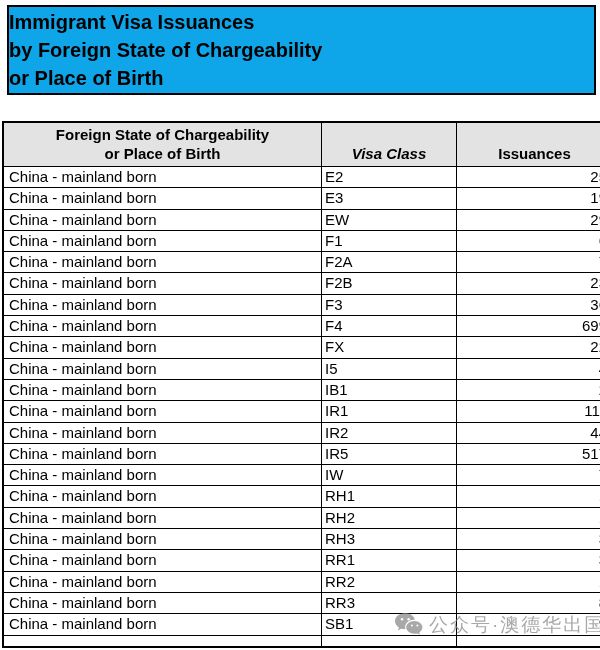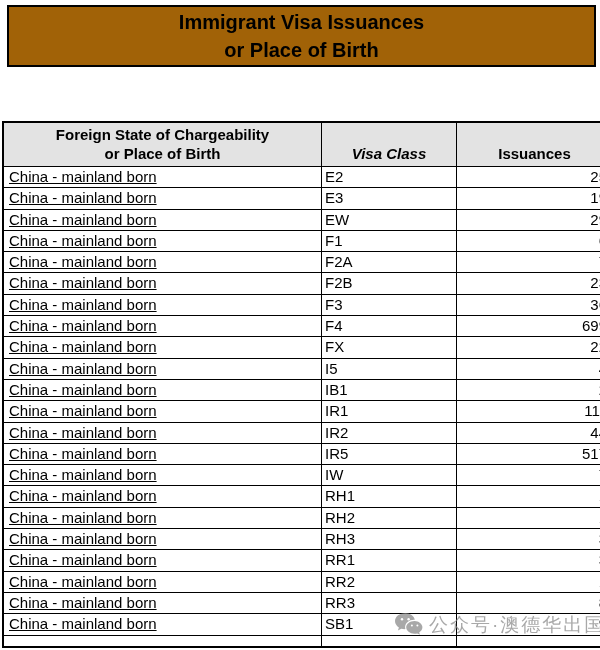--- a/index.html
+++ b/index.html
@@ -16,22 +16,21 @@
     overflow: hidden;
     background: #ffffff;
   }
   .title-box {
     position: absolute;
     left: 7px;
     top: 5px;
     width: 589px;
     box-sizing: border-box;
     border: 2px solid #000000;
-    background: #a16207;
-    text-align: center;
+    background: #0ea5e9;
     font-weight: bold;
     font-size: 20px;
     line-height: 28px;
     padding: 1px 0;
   }
   table.visa-table {
     position: absolute;
     left: 2px;
     top: 121px;
     width: 594px;
@@ -57,21 +56,21 @@
   .visa-table td {
     font-size: 15px;
     height: 20.3px;
     line-height: 20.3px;
     padding: 0 5px;
     background: #ffffff;
   }
   .col-state    { width: 313px; }
   .col-class    { width: 130px; font-style: italic; }
   .col-issuance { width: 151px; }
-  td.cell-state    { text-align: left; text-decoration: underline; }
+  td.cell-state    { text-align: left; }
   td.cell-class    { text-align: left; padding-left: 3px; }
   td.cell-issuance { text-align: right; }
   tr.partial-row td { height: 10px; }
   .watermark {
     position: absolute;
     left: 394px;
     top: 612px;
     display: flex;
     align-items: flex-start;
     gap: 5px;
@@ -84,20 +83,21 @@
   }
   .watermark svg { display: block; opacity: 0.72; }
 </style>
 </head>
 <body>
 
 <div class="page">
 
   <div class="title-box">
     <div>Immigrant Visa Issuances</div>
+    <div>by Foreign State of Chargeability</div>
     <div>or Place of Birth</div>
   </div>
 
   <table class="visa-table">
     <thead>
       <tr>
         <th class="col-state">
           <span>Foreign State of Chargeability</span><br>
           <span>or Place of Birth</span>
         </th>

